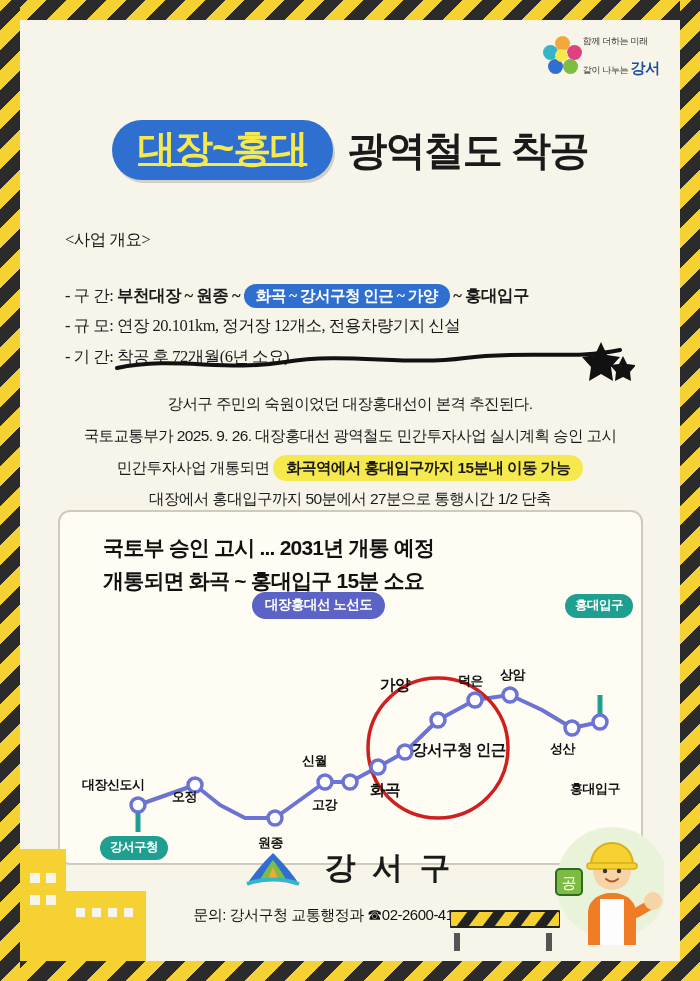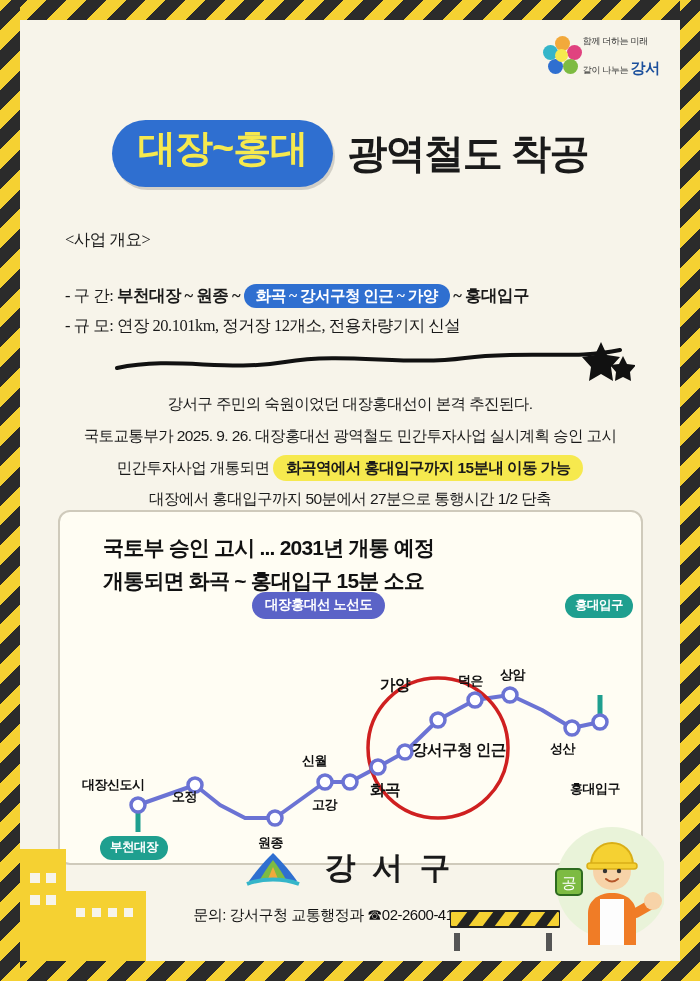--- a/index.html
+++ b/index.html
@@ -51,25 +51,26 @@
 
   
   .title-row {
     position: absolute; top: 100px; left: 0; width: 660px;
     display: flex; align-items: center; justify-content: center; gap: 14px;
   }
   .title-pill {
     background: #2f6fd0;
     color: #f6e94e;
     font-size: 38px; font-weight: 800;
-    padding: 9px 26px 20px;
+    padding: 9px 26px 13px;
     border-radius: 40px;
     letter-spacing: -1px;
     line-height: 1;
     box-shadow: 2px 3px 0 rgba(0,0,0,.15);
+    text-decoration: underline;
   }
   .title-main {
     font-size: 40px; font-weight: 800; color: #1a1a1a;
     letter-spacing: -1.5px;
   }
 
   
   .outline {
     position: absolute; top: 205px; left: 45px; right: 30px;
     font-size: 16.5px; color: #1a1a1a; line-height: 1.85;
@@ -187,20 +188,23 @@
       <div class="title-main">광역철도 착공</div>
     </div>
 
     <div class="outline">
       <div class="head">&lt;사업 개요&gt;</div>
       <div class="row">
         <span class="lbl">- 구    간:</span><span class="bold"> 부천대장 ~ 원종 ~ </span><span class="hl-blue">화곡 ~ 강서구청 인근 ~ 가양</span><span class="bold"> ~ 홍대입구</span>
       </div>
       <div class="row">
         <span class="lbl">- 규    모:</span><span> 연장 20.101km, 정거장 12개소, 전용차량기지 신설</span>
+      </div>
+      <div class="row">
+        <span class="lbl">- 기    간:</span><span> 착공 후 72개월(6년 소요)</span>
       </div>
     </div>
 
     <svg class="squiggle" width="520" height="40" viewBox="0 0 520 40">
       <path d="M2,26 C60,14 110,30 170,20 C230,10 290,24 350,16 C410,8 460,18 505,8" stroke="#111" stroke-width="4" fill="none" stroke-linecap="round"></path>
       <path d="M486,-16 l6,13 13,2 -9,10 2,14 -12,-7 -12,7 2,-14 -9,-10 13,-2z" fill="#111" transform="translate(0,16)"></path>
       <path d="M508,4 l4,8 9,1 -6,7 1,9 -8,-4 -8,4 1,-9 -6,-7 9,-1z" fill="#111" transform="translate(0,10)"></path>
     </svg>
 
     <div class="body-txt">
@@ -239,21 +243,21 @@
             <circle cx="378" cy="120" r="7"></circle>
             <circle cx="415" cy="100" r="7"></circle>
             <circle cx="450" cy="95" r="7"></circle>
             <circle cx="512" cy="128" r="7"></circle>
             <circle cx="540" cy="122" r="7"></circle>
           </g>
         </svg>
 
         <div class="route-pill" style="left:192px; top:-8px;">대장홍대선 노선도</div>
 
-        <div class="term-pill" style="left:40px; top:236px;">부천대장</div>
+        <div class="term-pill" style="left:40px; top:236px;">강서구청</div>
         <div class="term-pill" style="left:505px; top:-6px;">홍대입구</div>
 
         <div class="stn-label" style="left:22px; top:176px;">대장신도시</div>
         <div class="stn-label" style="left:112px; top:188px;">오정</div>
         <div class="stn-label" style="left:198px; top:234px;">원종</div>
         <div class="stn-label" style="left:252px; top:196px;">고강</div>
         <div class="stn-label" style="left:242px; top:152px;">신월</div>
         <div class="stn-label big" style="left:310px; top:180px;">화곡</div>
         <div class="stn-label big" style="left:352px; top:140px;">강서구청 인근</div>
         <div class="stn-label big" style="left:320px; top:75px;">가양</div>

